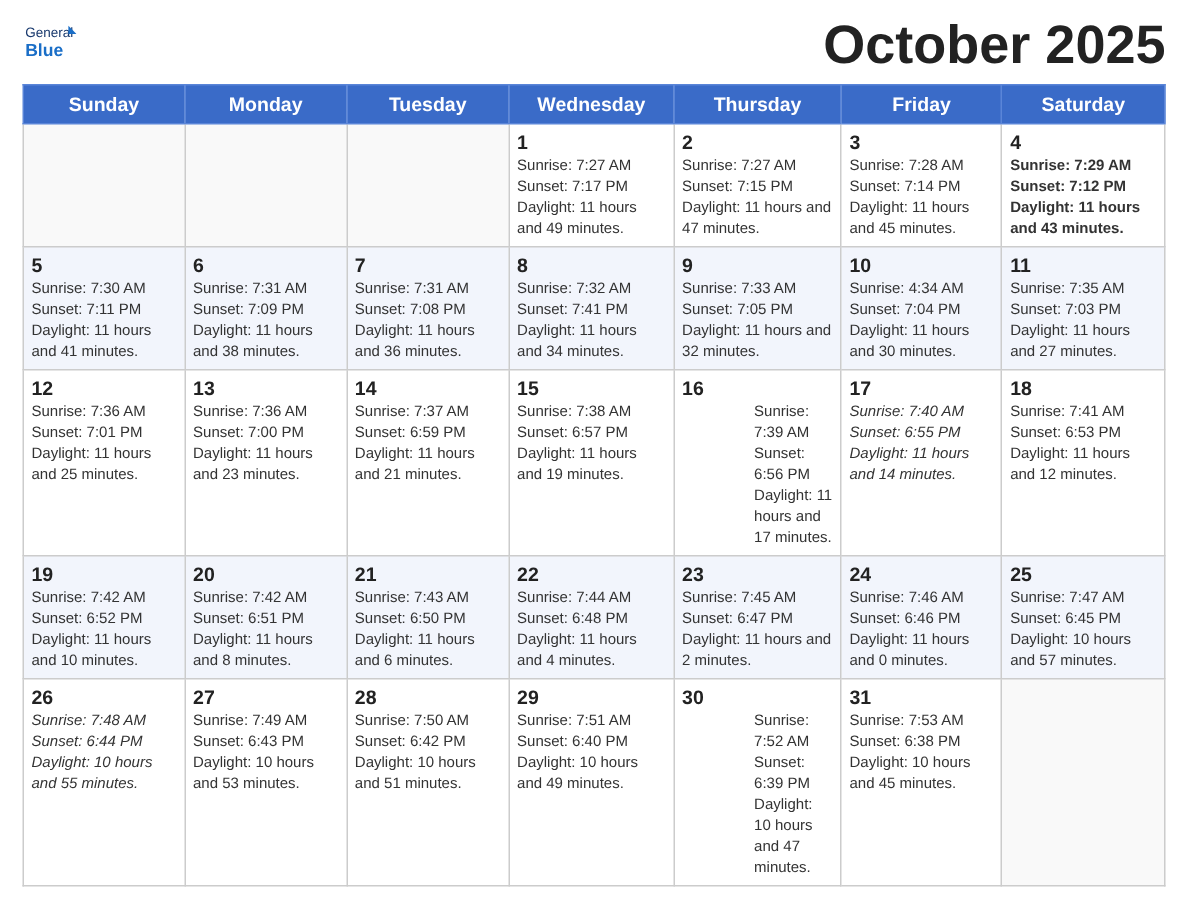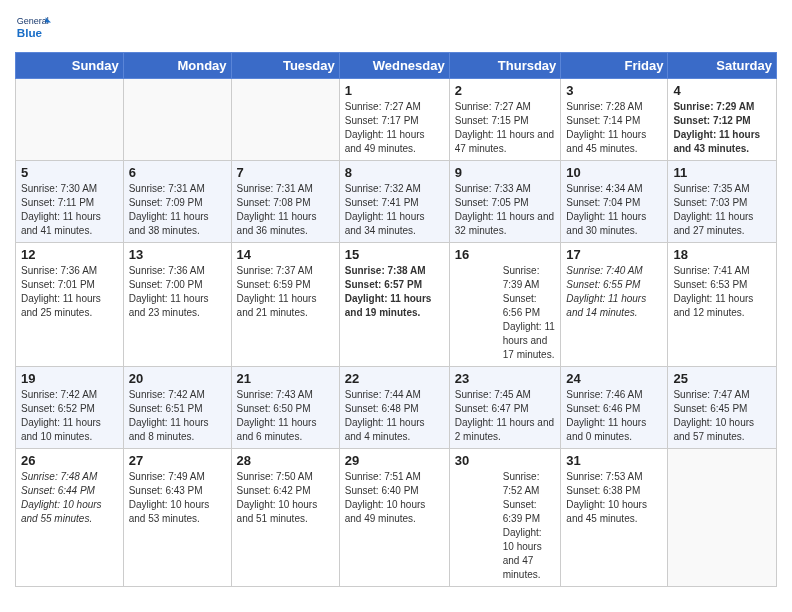--- a/index.html
+++ b/index.html
@@ -51,21 +51,21 @@
       width: 100%;
       border-collapse: collapse;
       border: 1px solid #ccc;
     }
     .calendar th {
       background-color: #3a6bc8;
       color: #fff;
       font-size: 13px;
       font-weight: bold;
       padding: 5px 4px;
-      text-align: right;
+      text-align: center;
       border: 1px solid #5a85d8;
     }
     .calendar td {
       vertical-align: top;
       border: 1px solid #ccc;
       padding: 4px 5px;
       width: 113px;
       min-height: 80px;
       background: #fff;
       font-size: 10.5px;
@@ -101,20 +101,21 @@
     <div class="logo">
       <svg class="logo-icon" viewBox="0 0 40 40">
         <rect x="0" y="0" width="40" height="40" fill="white"></rect>
 
         <text x="2" y="16" font-size="10" fill="#1a3a6e" font-family="Arial" font-weight="normal">General</text>
         <text x="2" y="30" font-size="13" fill="#1a6ec7" font-family="Arial" font-weight="bold">Blue</text>
         <polygon points="34,8 40,14 34,14" fill="#1a6ec7"></polygon>
       </svg>
     </div>
     <div class="title-block">
+      <div class="title-month">October 2025</div>
     </div>
   </div>
 
   <table class="calendar">
     <thead>
       <tr>
         <th>Sunday</th>
         <th>Monday</th>
         <th>Tuesday</th>
         <th>Wednesday</th>
@@ -211,21 +212,21 @@
 Daylight: 11 hours and 23 minutes.</div>
           </td>
           <td>
             <span class="day-number">14</span>
             <div class="day-info" style="white-space: pre-line;">Sunrise: 7:37 AM
 Sunset: 6:59 PM
 Daylight: 11 hours and 21 minutes.</div>
           </td>
           <td>
             <span class="day-number">15</span>
-            <div class="day-info" style="white-space: pre-line; font-weight: bold;">Sunrise: 7:38 AM
+            <div class="day-info" style="white-space: pre-line;">Sunrise: 7:38 AM
 Sunset: 6:57 PM
 Daylight: 11 hours and 19 minutes.</div>
           </td>
           <td>
             <span class="day-number">16</span>
             <div class="day-info" style="white-space: pre-line; margin-left: 48px;">Sunrise: 7:39 AM
 Sunset: 6:56 PM
 Daylight: 11 hours and 17 minutes.</div>
           </td>
           <td>

